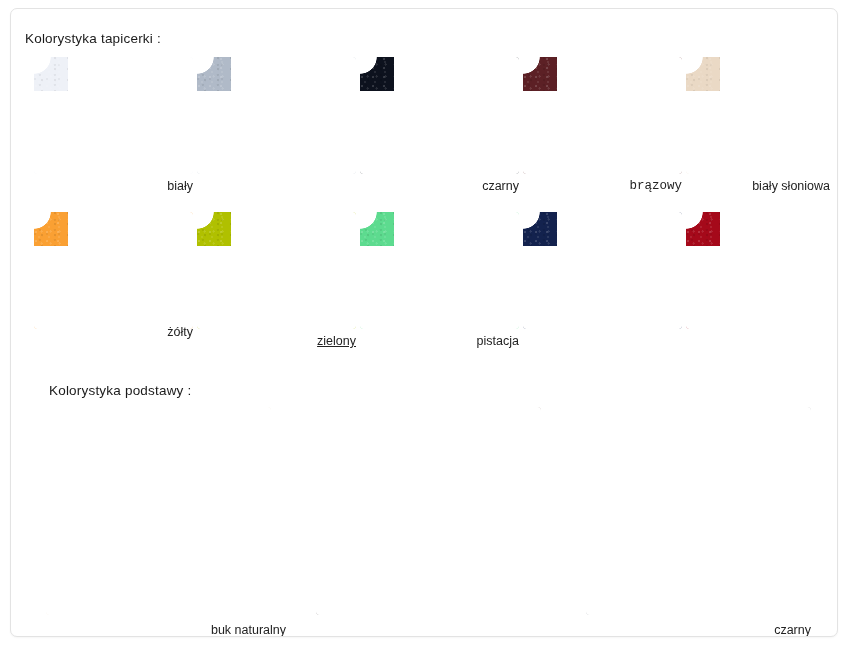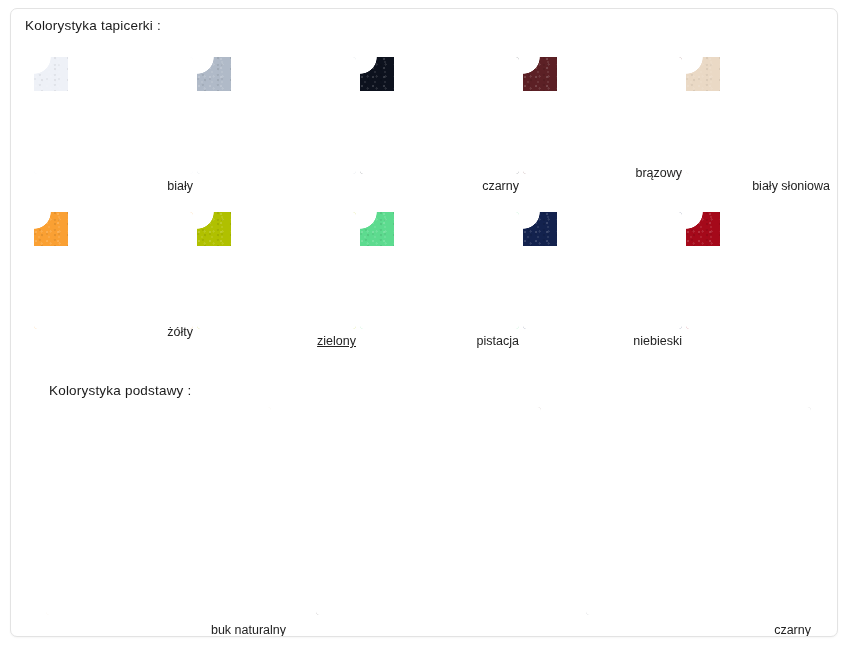--- a/index.html
+++ b/index.html
@@ -29,21 +29,21 @@
   }
 
   .section-title {
     position: absolute;
     font-size: 13.5px;
     color: #1a1a1a;
     letter-spacing: 0.2px;
     white-space: nowrap;
     font-family: "Liberation Sans", sans-serif;
   }
-  #title-upholstery { left: 14px; top: 9px; text-align: right; }
+  #title-upholstery { left: 14px; top: 22px; text-align: right; }
   #title-base       { left: 14px; top: 374px; margin-left: 24px; }
 
   
   .swatch-cell {
     position: absolute;
   }
 
   .swatch {
     position: relative;
     width: 100%;
@@ -170,21 +170,21 @@
       <div class="grain"></div>
     </div>
   </div>
   <div class="swatch-label" style="left:349px; top:170px; width:159px;">czarny</div>
 
   <div class="swatch-cell" style="left:512px; top:48px; width:159px; height:117px;">
     <div class="swatch sw-uph" style="background-color: rgb(92, 32, 37);">
       <div class="grain"></div>
     </div>
   </div>
-  <div class="swatch-label" style="left:512px; top:157px; width:159px;">brązowy</div>
+  <div class="swatch-label" style="left:512px; top:170px; width:159px;font-family:Liberation Mono, monospace;">brązowy</div>
 
   <div class="swatch-cell" style="left:675px; top:48px; width:159px; height:117px;">
     <div class="swatch sw-uph light" style="background-color: rgb(234, 217, 197);">
       <div class="grain"></div>
     </div>
   </div>
   <div class="swatch-label" style="left:660px; top:170px; width:159px;">biały słoniowa</div>
 
   <div class="swatch-cell" style="left:23px;  top:203px; width:159px; height:117px;">
     <div class="swatch sw-uph" style="background-color: rgb(250, 160, 51);">
@@ -205,21 +205,20 @@
       <div class="grain"></div>
     </div>
   </div>
   <div class="swatch-label" style="left:349px; top:325px; width:159px;">pistacja</div>
 
   <div class="swatch-cell" style="left:512px; top:203px; width:159px; height:117px;">
     <div class="swatch sw-uph" style="background-color: rgb(19, 34, 78);">
       <div class="grain"></div>
     </div>
   </div>
-  <div class="swatch-label" style="left:512px; top:325px; width:159px;">niebieski</div>
 
   <div class="swatch-cell" style="left:675px; top:203px; width:159px; height:117px;">
     <div class="swatch sw-uph" style="background-color: rgb(165, 9, 26);">
       <div class="grain"></div>
     </div>
   </div>
 
   <div class="section-title" id="title-base">Kolorystyka podstawy :</div>
 
   <div class="swatch-cell" style="left:35px; top:398px; width:225px; height:208px;">

